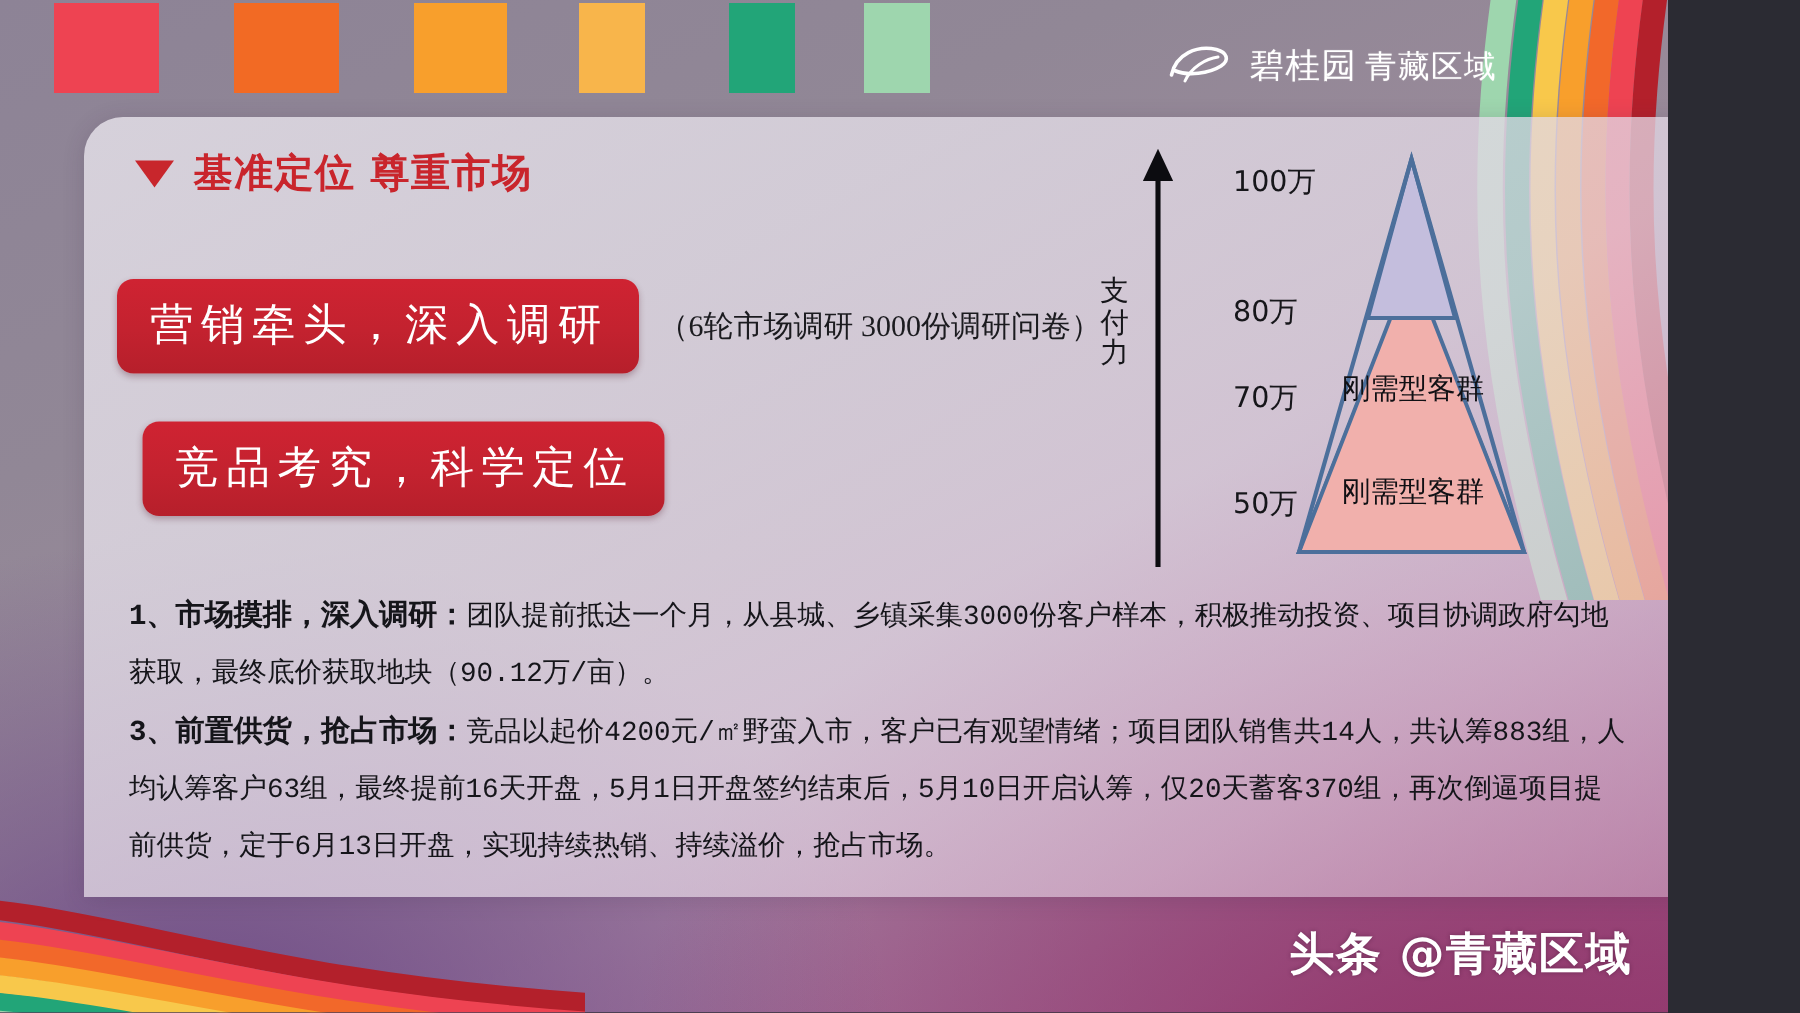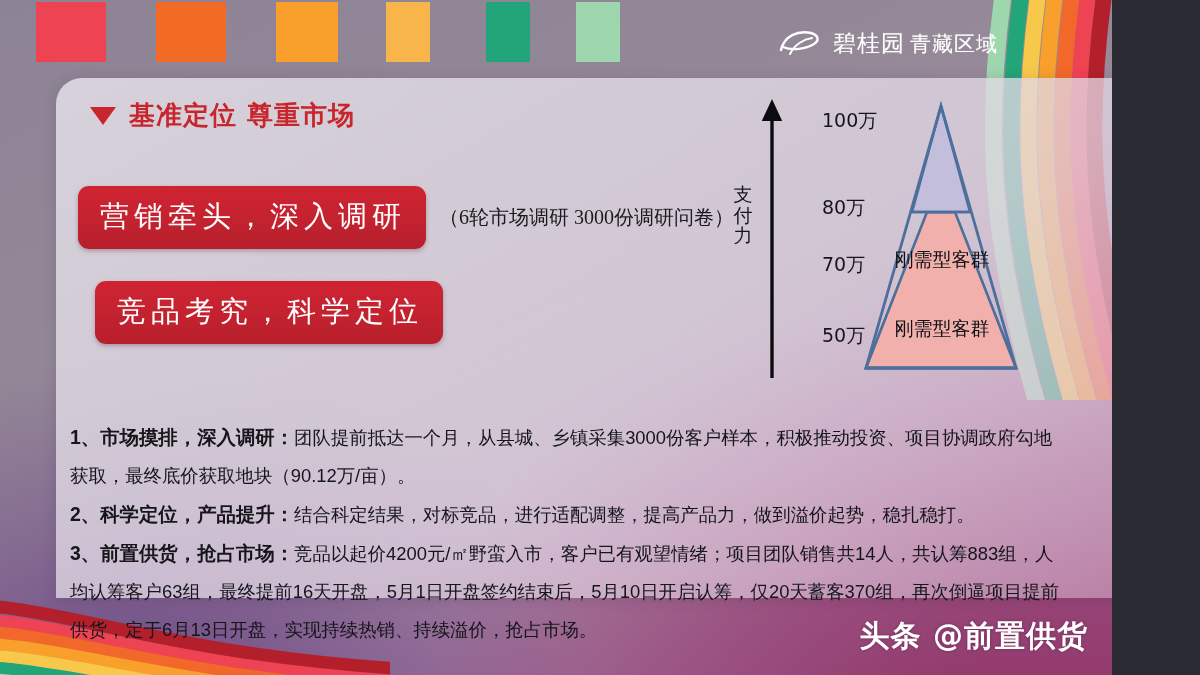--- a/index.html
+++ b/index.html
@@ -180,28 +180,27 @@
     font-size: 19px;
     text-align: center;
     line-height: 1.12;
     white-space: pre-line;
     font-family: "DejaVu Sans", "Liberation Sans", sans-serif;
   }
 
   
   .body-block {
     position: absolute;
-    left: 70px;
+    left: 86px;
     top: 392px;
     width: 1000px;
     color: #15151a;
     font-size: 18.4px;
     line-height: 38px;
-    font-family: Liberation Sans, sans-serif;
-    margin-top: 26px;
+    font-family: Liberation Mono, monospace;
   }
   .para { margin: 0; }
   .para .lead {
     font-weight: bold;
     font-size: 19.4px;
   }
 
   
   .watermark {
     position: absolute;
@@ -316,22 +315,19 @@
 
     <div class="tier-label" style="left:158px; top:153px; width:136px;">刚需型客群</div>
     <div class="tier-label" style="left:158px; top:222px; width:136px;">刚需型客群</div>
   </div>
 
   <div class="body-block">
     <p class="para">
       <span class="lead">1、市场摸排，深入调研：</span><span>团队提前抵达一个月，从县城、乡镇采集3000份客户样本，积极推动投资、项目协调政府勾地获取，最终底价获取地块（90.12万/亩）。</span>
     </p>
     <p class="para">
-      <span class="lead">2、科学定位，产品提升：</span><span>结合科定结果，对标竞品，进行适配调整，提高产品力，做到溢价起势，稳扎稳打。</span>
-    </p>
-    <p class="para">
       <span class="lead">3、前置供货，抢占市场：</span><span>竞品以起价4200元/㎡野蛮入市，客户已有观望情绪；项目团队销售共14人，共认筹883组，人均认筹客户63组，最终提前16天开盘，5月1日开盘签约结束后，5月10日开启认筹，仅20天蓄客370组，再次倒逼项目提前供货，定于6月13日开盘，实现持续热销、持续溢价，抢占市场。</span>
     </p>
   </div>
 
-  <div class="watermark">头条 @前置供货</div>
+  <div class="watermark">头条 @青藏区域</div>
 
 </div>
 
 </body></html>

